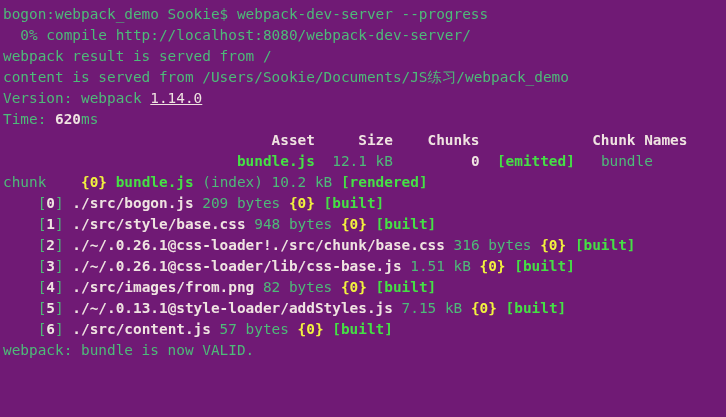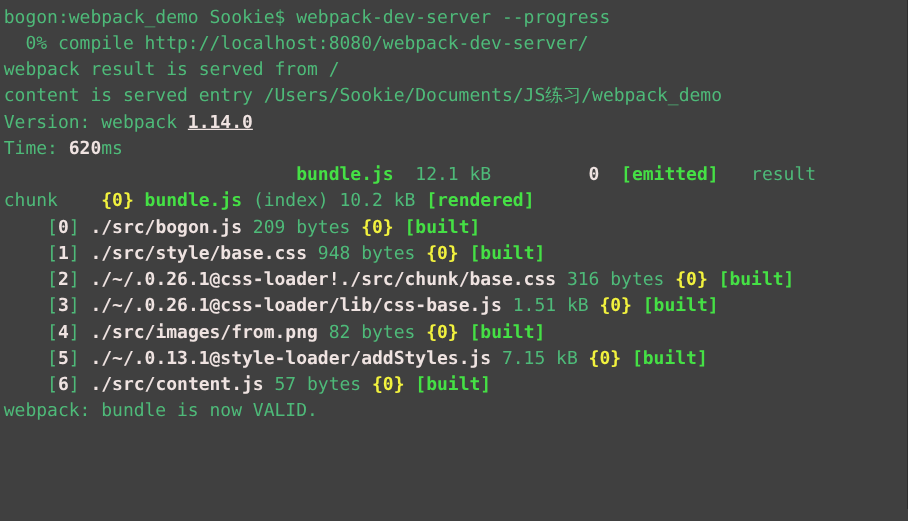--- a/index.html
+++ b/index.html
@@ -13,35 +13,36 @@
     font-family:"DejaVu Sans Mono","Liberation Mono",monospace;
     font-size:14.4px;
     line-height:21px;
     cursor:text;
   }
   .line{height:21px;white-space:pre;}
   
   .g{color:#4eba79;}                                   
   .G{color:#45e045;font-weight:bold;}                  
   .w{color:#efe3e1;font-weight:bold;}                  
-  .u{color:#efe3e1;font-weight:bold;text-decoration:underline;}
+  .u{color:#efe3e1;font-weight:normal;text-decoration:underline;}
   .y{color:#f2f23e;font-weight:bold;}
 </style>
 </head>
 <body>
 
-<div class="terminal" style="background: #404040;">
+<div class="terminal" style="background: #701a75;">
   <div id="output">
       <div class="line"><span class="g">bogon:webpack_demo Sookie$ webpack-dev-server --progress</span></div>
       <div class="line"><span class="g">  0% compile http://localhost:8080/webpack-dev-server/</span></div>
       <div class="line"><span class="g">webpack result is served from /</span></div>
-      <div class="line"><span class="g">content is served entry /Users/Sookie/Documents/JS练习/webpack_demo</span></div>
+      <div class="line"><span class="g">content is served from /Users/Sookie/Documents/JS练习/webpack_demo</span></div>
       <div class="line"><span class="g">Version: webpack </span><span class="u">1.14.0</span></div>
       <div class="line"><span class="g">Time: </span><span class="w">620</span><span class="g">ms</span></div>
-      <div class="line"><span class="g">                           </span><span class="G">bundle.js</span><span class="g">  12.1 kB</span><span class="g">         </span><span class="w">0</span><span class="g">  </span><span class="G">[emitted]</span><span class="g">   </span><span class="g">result</span></div>
+      <div class="line"><span class="w">                               Asset     Size    Chunks             Chunk Names</span></div>
+      <div class="line"><span class="g">                           </span><span class="G">bundle.js</span><span class="g">  12.1 kB</span><span class="g">         </span><span class="w">0</span><span class="g">  </span><span class="G">[emitted]</span><span class="g">   </span><span class="g">bundle</span></div>
       <div class="line"><span class="g">chunk    </span><span class="y">{0}</span><span class="g"> </span><span class="G">bundle.js</span><span class="g"> (index) 10.2 kB </span><span class="G">[rendered]</span></div>
       <div class="line"><span class="g">    [</span><span class="w">0</span><span class="g">] </span><span class="w">./src/bogon.js</span><span class="g"> 209 bytes </span><span class="y">{0}</span><span class="g"> </span><span class="G">[built]</span></div>
       <div class="line"><span class="g">    [</span><span class="w">1</span><span class="g">] </span><span class="w">./src/style/base.css</span><span class="g"> 948 bytes </span><span class="y">{0}</span><span class="g"> </span><span class="G">[built]</span></div>
       <div class="line"><span class="g">    [</span><span class="w">2</span><span class="g">] </span><span class="w">./~/.0.26.1@css-loader!./src/chunk/base.css</span><span class="g"> 316 bytes </span><span class="y">{0}</span><span class="g"> </span><span class="G">[built]</span></div>
       <div class="line"><span class="g">    [</span><span class="w">3</span><span class="g">] </span><span class="w">./~/.0.26.1@css-loader/lib/css-base.js</span><span class="g"> 1.51 kB </span><span class="y">{0}</span><span class="g"> </span><span class="G">[built]</span></div>
       <div class="line"><span class="g">    [</span><span class="w">4</span><span class="g">] </span><span class="w">./src/images/from.png</span><span class="g"> 82 bytes </span><span class="y">{0}</span><span class="g"> </span><span class="G">[built]</span></div>
       <div class="line"><span class="g">    [</span><span class="w">5</span><span class="g">] </span><span class="w">./~/.0.13.1@style-loader/addStyles.js</span><span class="g"> 7.15 kB </span><span class="y">{0}</span><span class="g"> </span><span class="G">[built]</span></div>
       <div class="line"><span class="g">    [</span><span class="w">6</span><span class="g">] </span><span class="w">./src/content.js</span><span class="g"> 57 bytes </span><span class="y">{0}</span><span class="g"> </span><span class="G">[built]</span></div>
       <div class="line"><span class="g">webpack: bundle is now VALID.</span></div>
     </div>

